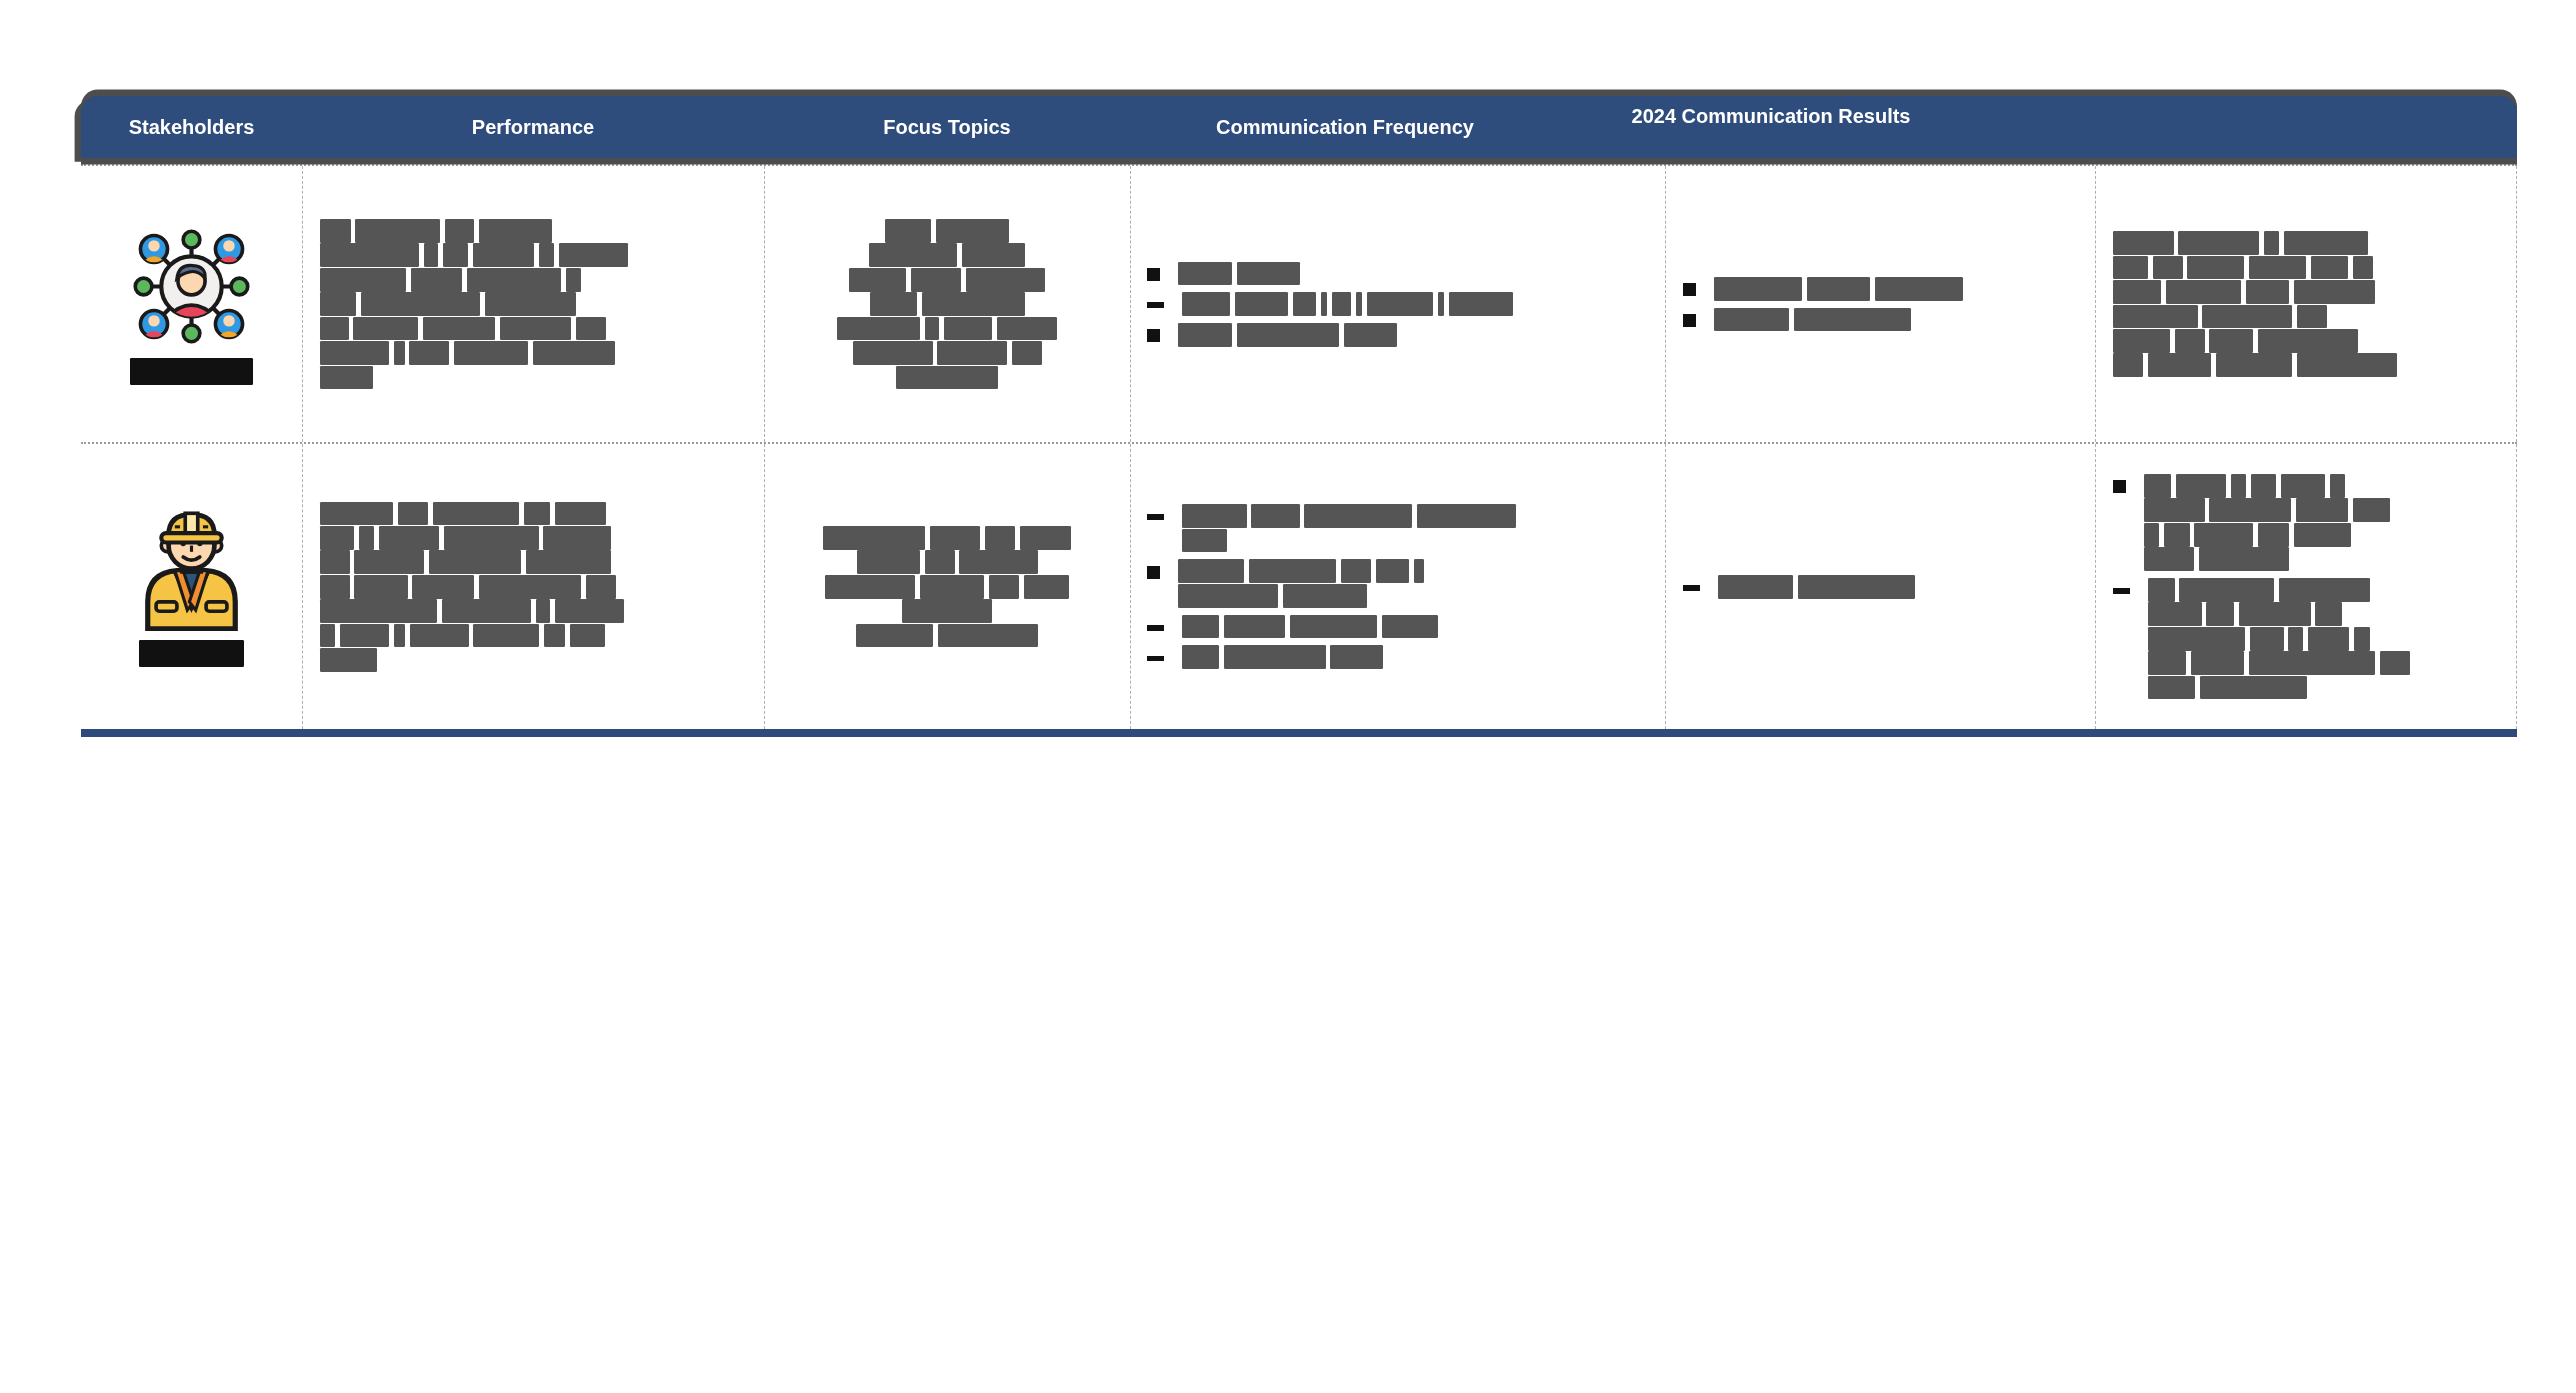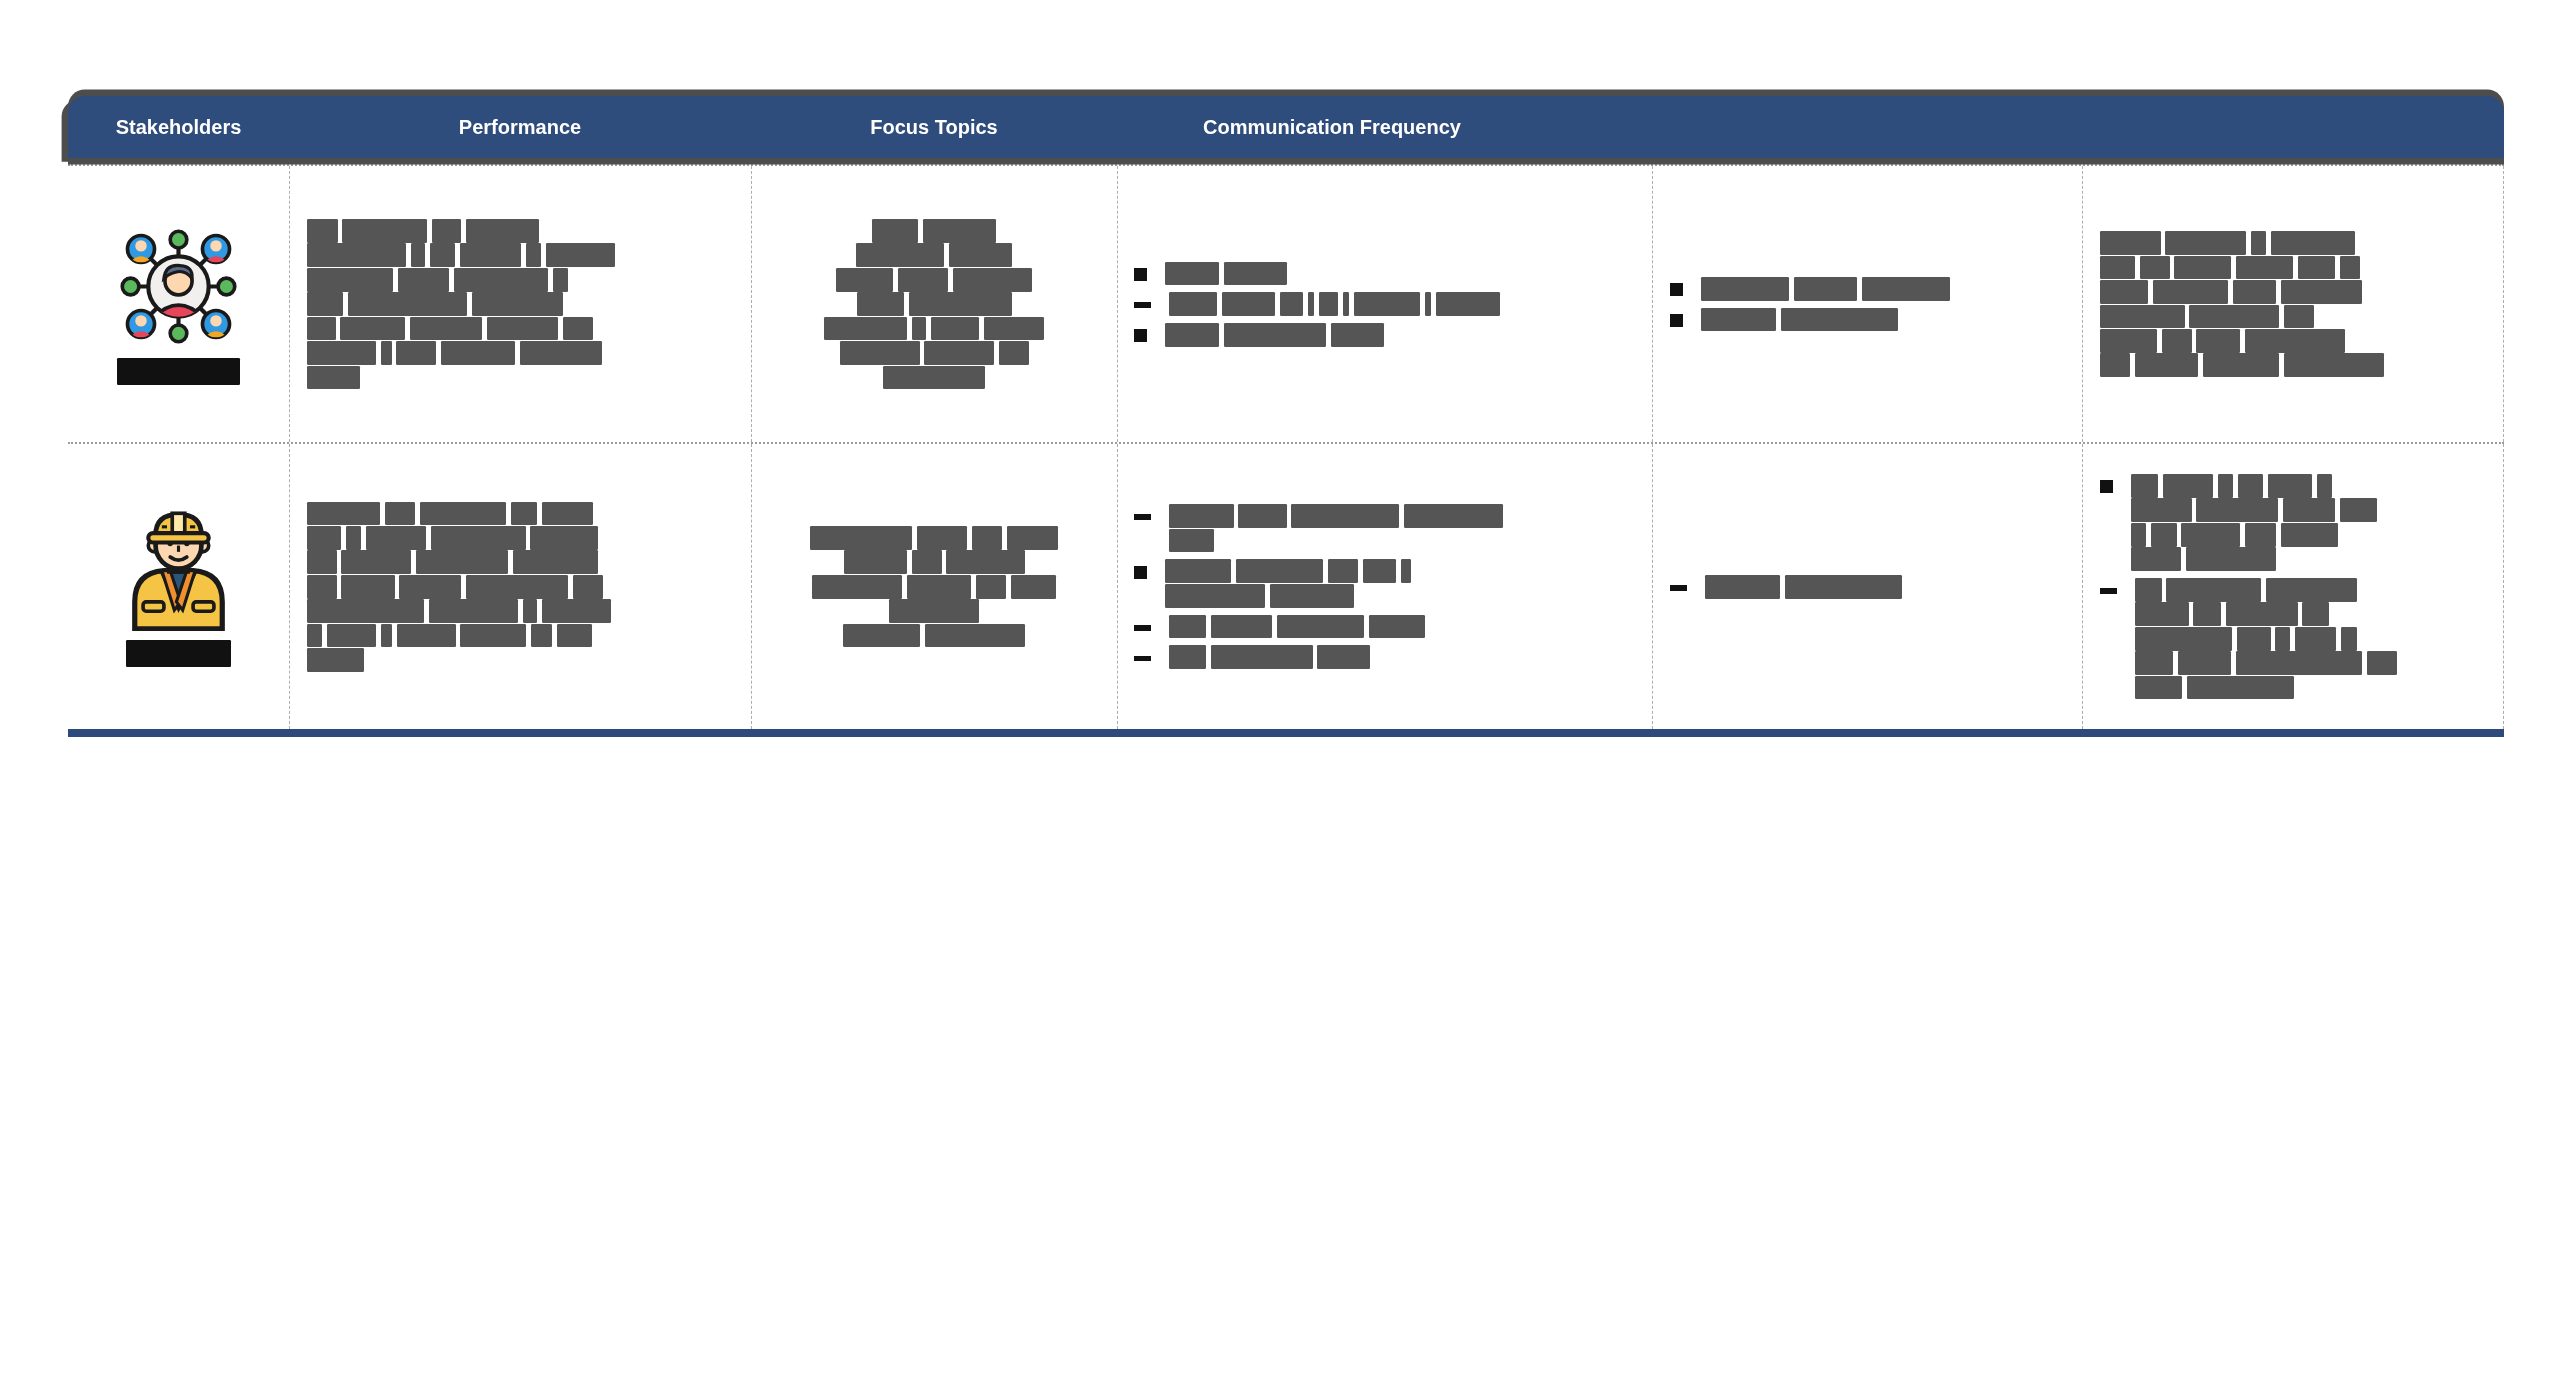--- a/index.html
+++ b/index.html
@@ -1,20 +1,20 @@
 <!DOCTYPE html>
 <html style="font-size:10.3px"><head>
 <meta charset="utf-8">
 <style>
   html,body{margin:0;padding:0;}
   body{
     width:2576px;height:1394px;position:relative;background:#ffffff;
     font-family:"Liberation Sans",sans-serif;overflow:hidden;
   }
-  .table-wrap{position:absolute;left:68px;top:96px;width:2436px;}
+  .table-wrap{position:absolute;left:81px;top:96px;width:2436px;}
   
   .thead{
     display:flex;background:#2e4c7c;height:62px;
     border-radius:16.7px 16.7px 0 0;position:relative;
     box-shadow:0 -6.4px 0 0 #4d4d4d, 0 6.4px 0 0 #4d4d4d, -6.4px 3.8px 0 0 #4d4d4d;
   }
   .th{display:flex;align-items:center;justify-content:center;
       color:#ffffff;font-weight:bold;font-size:20px;text-align:center;}
   .th:nth-child(5) span{position:relative;top:-10.3px;}
   
@@ -59,20 +59,23 @@
         <span>Stakeholders</span>
       </div>
     <div class="th c2">
         <span>Performance</span>
       </div>
     <div class="th c3">
         <span>Focus Topics</span>
       </div>
     <div class="th c5">
         <span>Communication Frequency</span>
+      </div>
+    <div class="th c6">
+        <span>2024 Communication Results</span>
       </div>
   </div>
 
   <div class="tbody">
 
     <div class="trow r1">
       <div class="cell c1 stake">
         <div class="icon-box">
           <svg viewBox="0 0 120 120" xmlns="http://www.w3.org/2000/svg">
             <g stroke="#1a1a1a" stroke-width="4">

